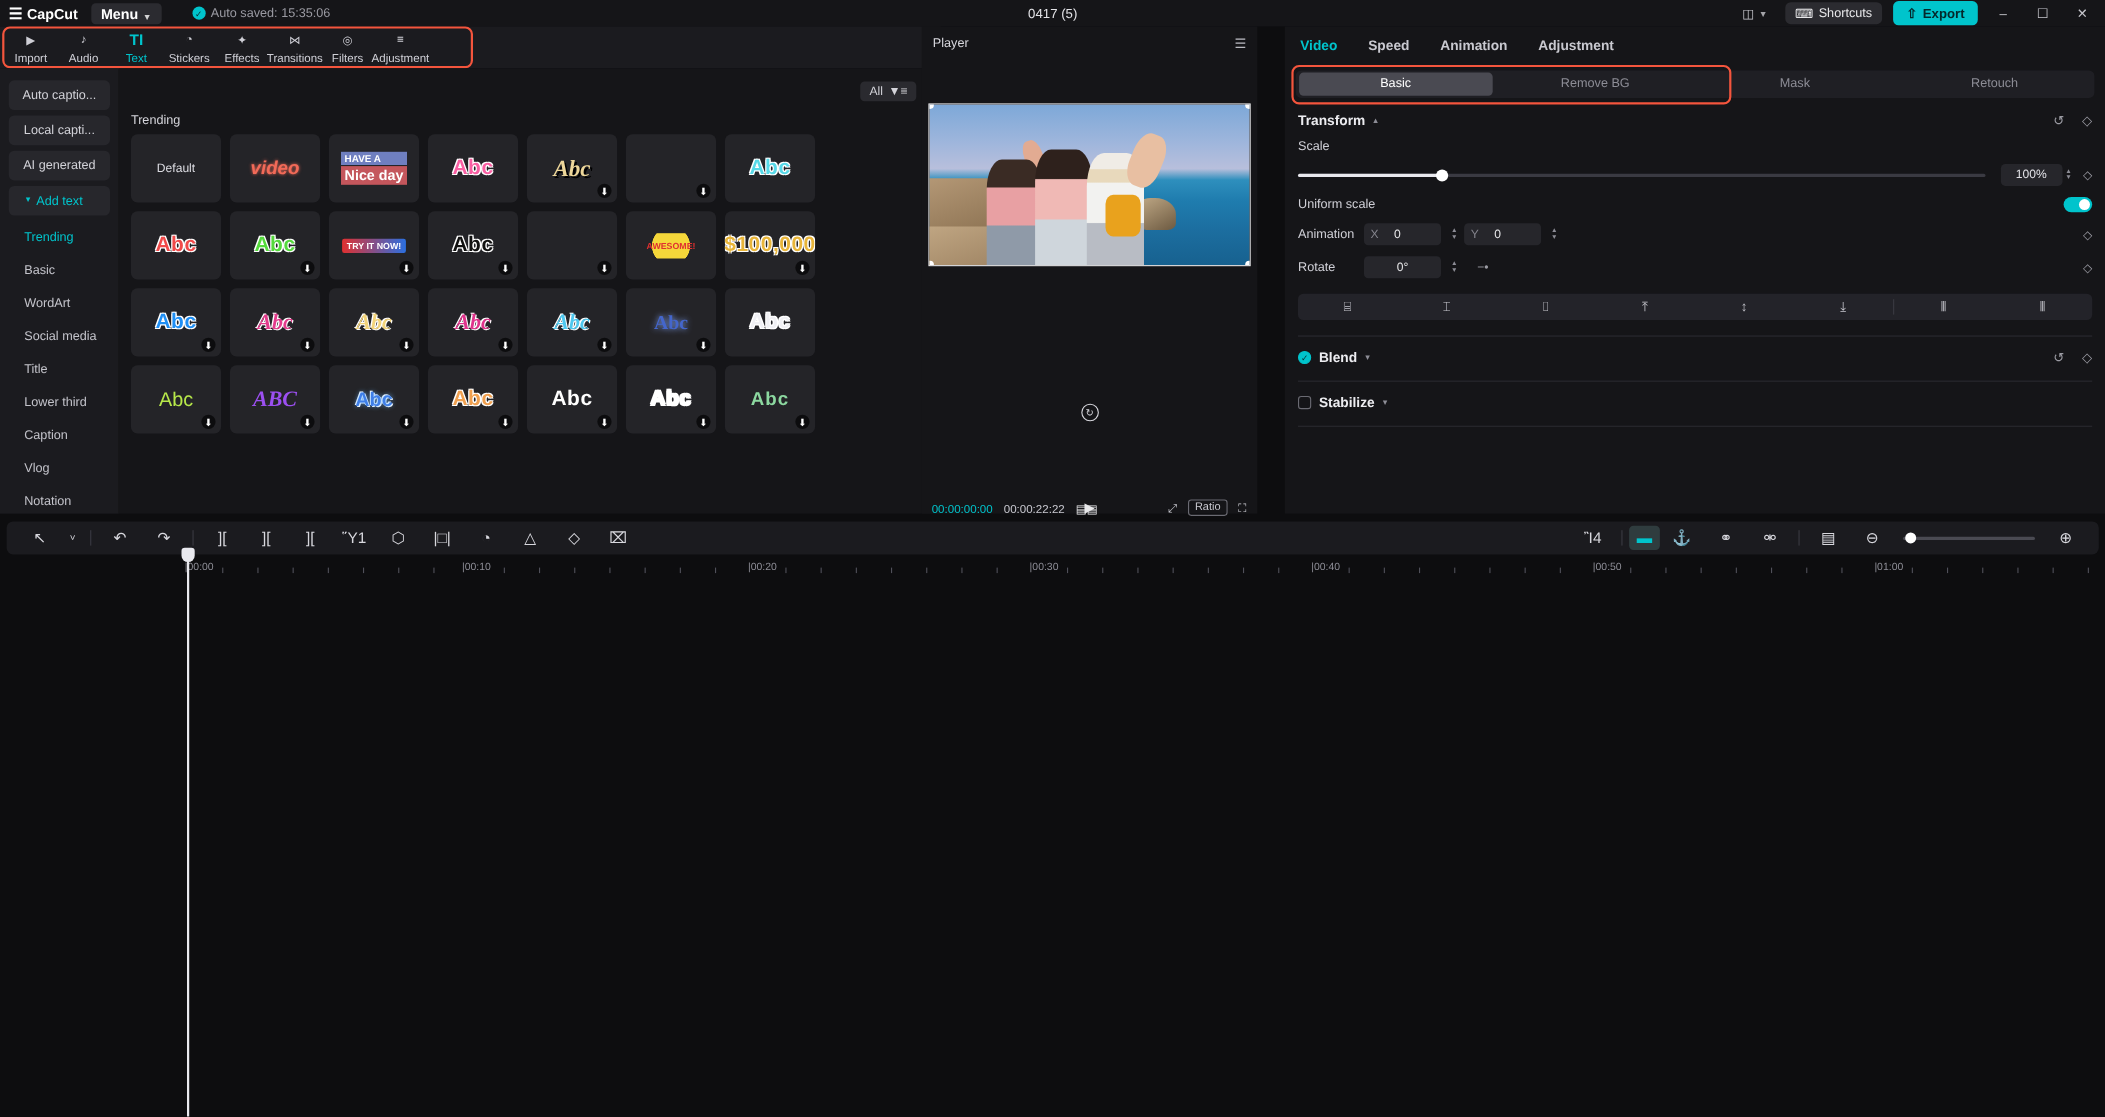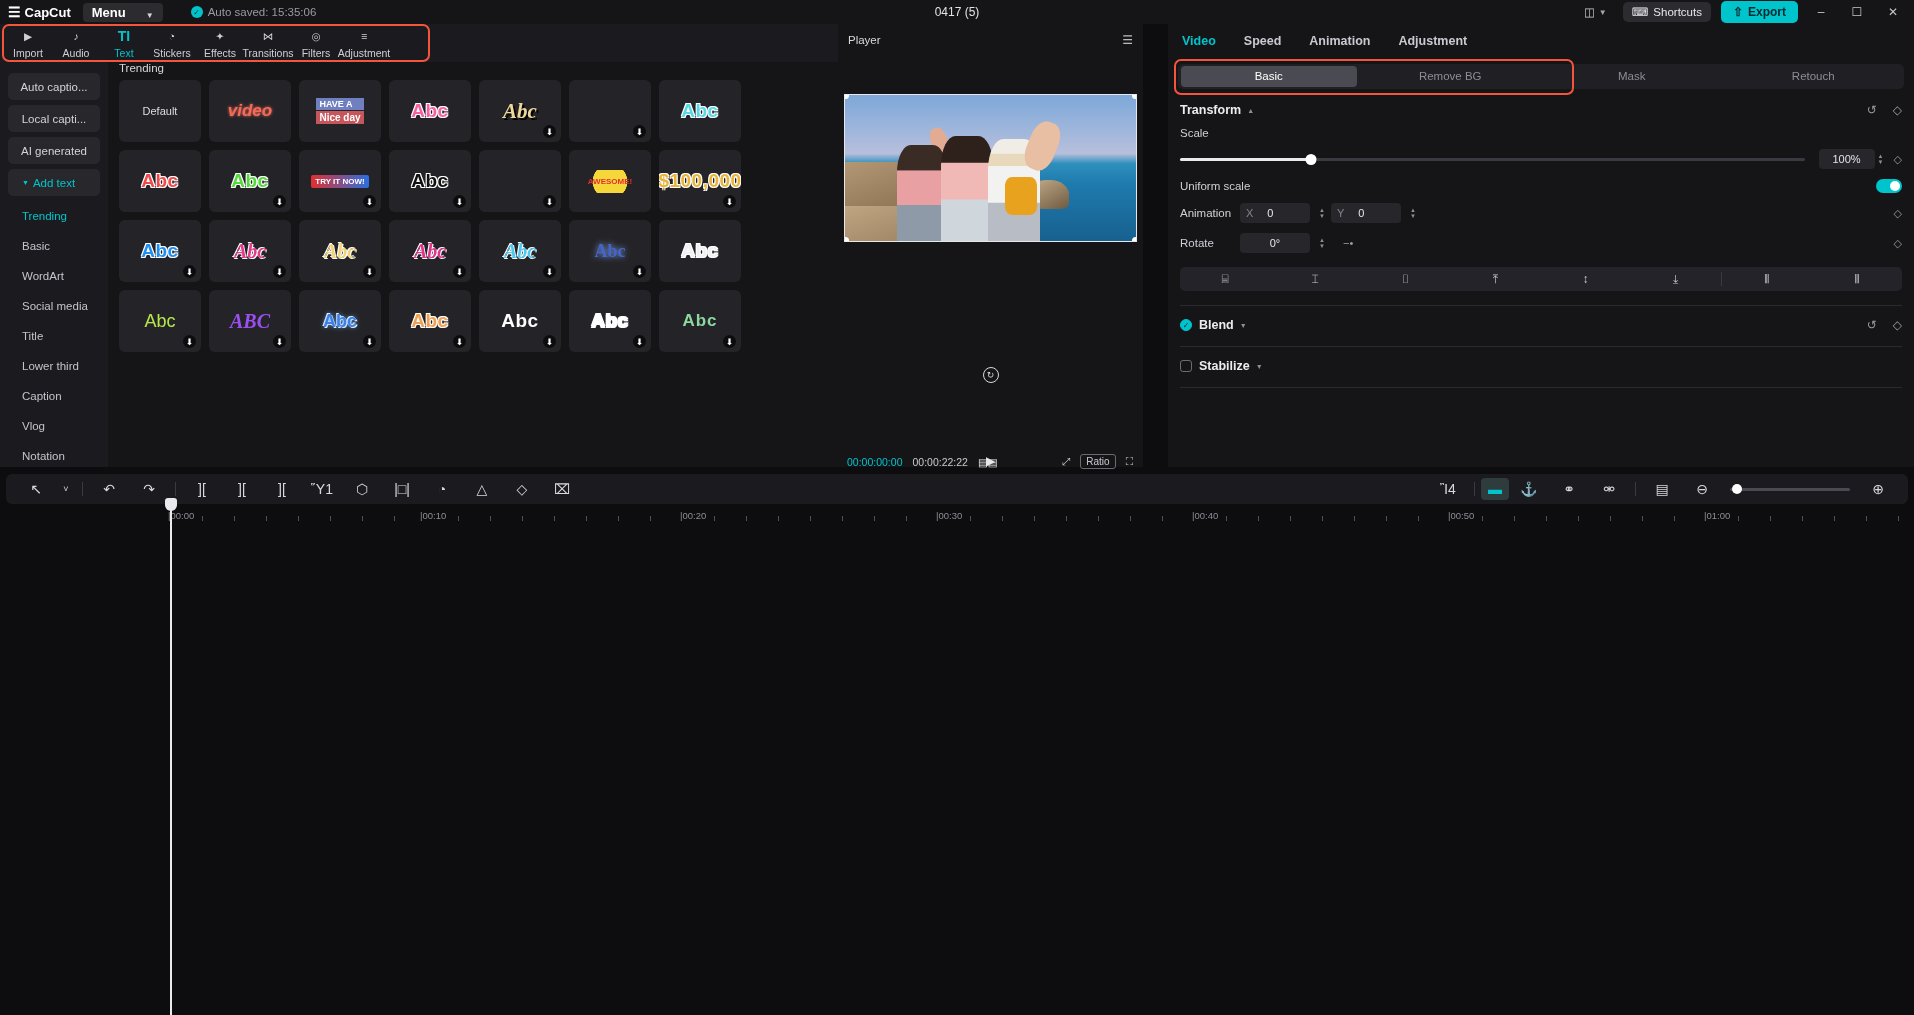--- a/index.html
+++ b/index.html
@@ -15,21 +15,21 @@
 
   
   .titlebar {
     position: absolute; left: 0; top: 0; width: 1914px; height: 24px;
     background: #151518; display: flex; align-items: center; padding: 0 8px;
   }
   .logo { display: flex; align-items: center; gap: 5px; font-size: 13px; font-weight: bold; color: #fff; margin-right: 12px;}
   .logo-mark { font-size: 14px; letter-spacing: -1px; }
   .menu-btn {
     background: #2b2b30; border-radius: 4px; padding: 2px 9px; font-size: 13px;
-    font-weight: bold; color: #fff; display: flex; align-items: flex-end; gap: 20px;
+    font-weight: bold; color: #fff; display: flex; align-items: flex-end; gap: 4px;
   }
   .chev { font-size: 8px; opacity: .8; }
   .autosave { display: flex; align-items: center; gap: 5px; margin-left: 28px; font-size: 11.5px; color: #9a9aa2; }
   .tick {
     width: 12px; height: 12px; border-radius: 50%; background: #00c4cc;
     color: #08282b; font-size: 8px; display: flex; align-items: center; justify-content: center;
   }
   .proj-title { position: absolute; left: 50%; transform: translateX(-50%); font-size: 12px; color: #e2e2e6; }
   .tb-right { margin-left: auto; display: flex; align-items: center; gap: 10px; }
   .ico-btn { display: flex; align-items: center; gap: 4px; font-size: 11.5px; color: #c8c8ce; padding: 3px 6px; border-radius: 4px;}
@@ -311,32 +311,38 @@
       </div>
       <div class="side-link">
         <span>Vlog</span>
       </div>
       <div class="side-link">
         <span>Notation</span>
       </div>
     </div>
 
   <div class="tplpanel">
+    <div class="tplhead">
+      <div class="all-btn">
+        <span>All</span>
+        <span>▼≡</span>
+      </div>
+    </div>
     <div class="sec-title">Trending</div>
     <div class="grid" id="tpl-grid">
         <div class="cell">
           <span class="lbl" style="color: rgb(220, 220, 226);">Default</span>
         </div>
         <div class="cell">
           <span style="color: rgb(242, 106, 88); font-size: 17px; font-weight: bold; font-style: italic; text-shadow: rgb(242, 106, 88) 0px 0px 3px;">video</span>
         </div>
         <div class="cell">
           <span style="color: rgb(255, 255, 255);">
             <div style="background: rgb(111, 127, 192); color: rgb(255, 255, 255); font-size: 9px; padding: 1px 3px; font-weight: bold;">HAVE A</div>
-            <div style="background: rgb(196, 86, 92); color: rgb(255, 255, 255); font-size: 10px; padding: 1px 3px; font-weight: bold; margin-top: 1px;">Nice day</div>
+            <div style="background: rgb(196, 86, 92); color: rgb(255, 255, 255); font-size: 13px; padding: 1px 3px; font-weight: bold; margin-top: 1px;">Nice day</div>
           </span>
         </div>
         <div class="cell">
           <span class="t-abc" style="font-size: 19px; font-weight: bold; color: rgb(249, 95, 163); text-shadow: rgb(255, 255, 255) -1px -1px 0px, rgb(255, 255, 255) 1px -1px 0px, rgb(255, 255, 255) -1px 1px 0px, rgb(255, 255, 255) 1px 1px 0px;">Abc</span>
         </div>
         <div class="cell">
           <span style="font-family: &quot;Liberation Serif&quot;, serif; font-size: 21px; font-weight: bold; font-style: italic; color: rgb(238, 215, 154); text-shadow: rgb(0, 0, 0) 2px 2px 0px;">Abc</span>
           <span class="dl">⬇</span>
         </div>
         <div class="cell">

